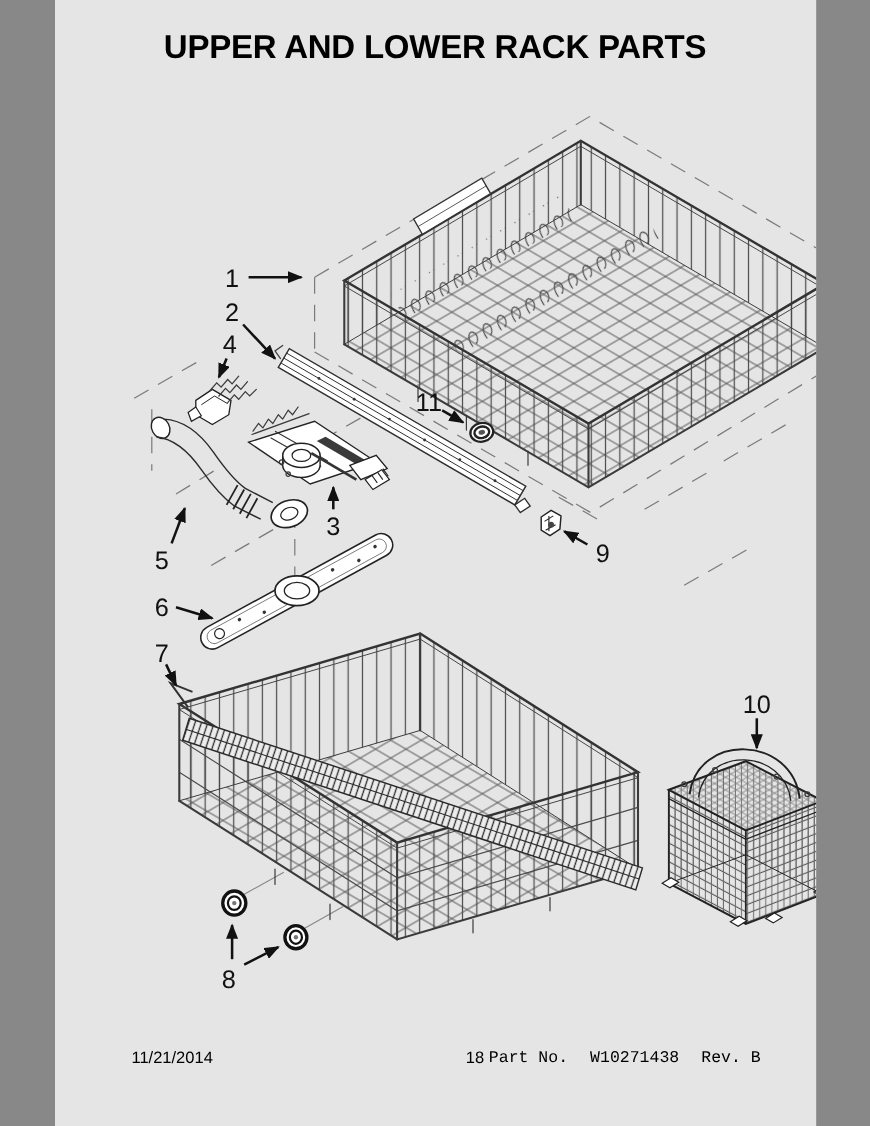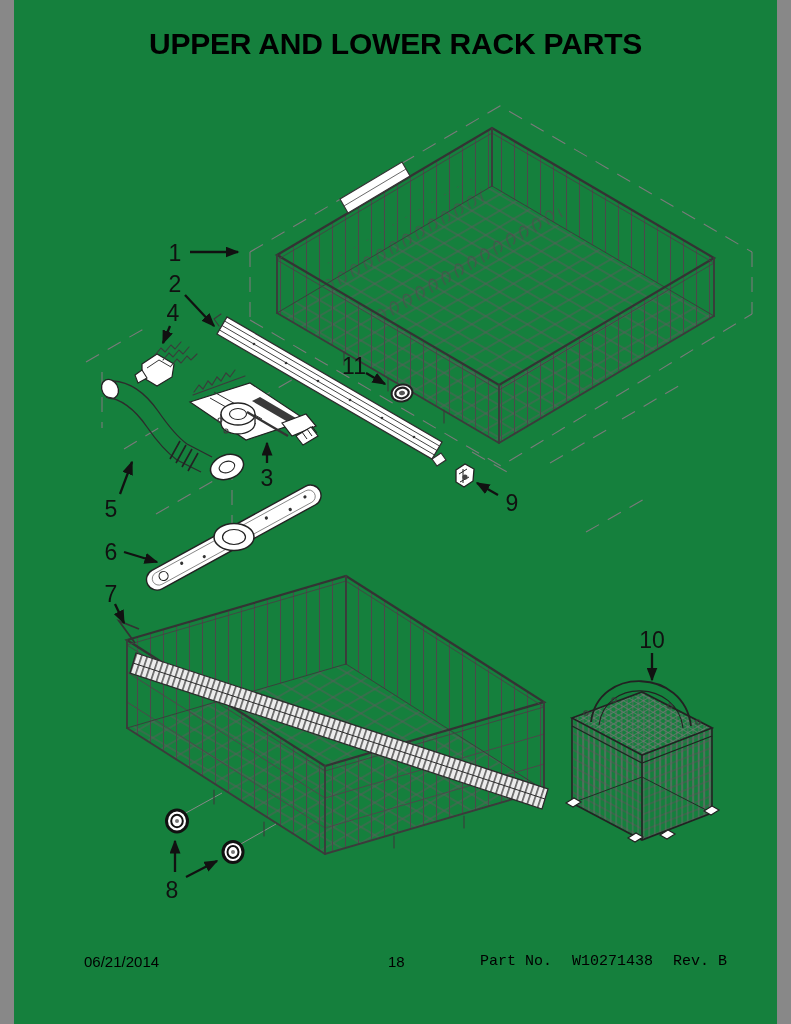--- a/index.html
+++ b/index.html
@@ -1,16 +1,16 @@
 <!DOCTYPE html>
 <html><head>
 <meta charset="utf-8">
 <style>
   html,body{margin:0;padding:0;background:#888;}
-  .page{position:relative;width:763px;height:1024px;background:#15803d;
+  .page{position:relative;width:692px;height:1024px;background:#e5e5e5;
         font-family:"Liberation Sans",sans-serif;overflow:hidden;margin:0 auto;}
   .title{position:absolute;top:27px;left:0;width:100%;text-align:center;
          font-size:30px;font-weight:700;letter-spacing:-0.2px;color:#000;}
   .diagram-svg{position:absolute;left:0;top:0;}
   .footer span.fpos{position:absolute;top:953px;font-size:15px;color:#000;}
   .f-date{left:70px;}
   .f-page{left:374px;}
   .f-part{right:50px;font-family:Liberation Mono, monospace;}
   .f-part .tok{margin-left:11px;}
   .f-part .tok:first-child{margin-left:0;}
@@ -257,21 +257,21 @@
       <text class="co" x="97" y="560">6</text>
       <text class="co" x="97" y="602">7</text>
       <text class="co" x="158" y="898">8</text>
       <text class="co" x="498" y="511">9</text>
       <text class="co" x="638" y="648">10</text>
       <text class="co" x="340" y="374">11</text>
     </g>
   </svg>
 
   <div class="footer">
-    <span class="fpos f-date">06/21/2014</span>
+    <span class="fpos f-date">11/21/2014</span>
     <span class="fpos f-page">18</span>
     <span class="fpos f-part">
       <span class="tok">Part No.</span>
       <span class="tok">W10271438</span>
       <span class="tok">Rev.  B</span>
     </span>
   </div>
 
 </div>
 

